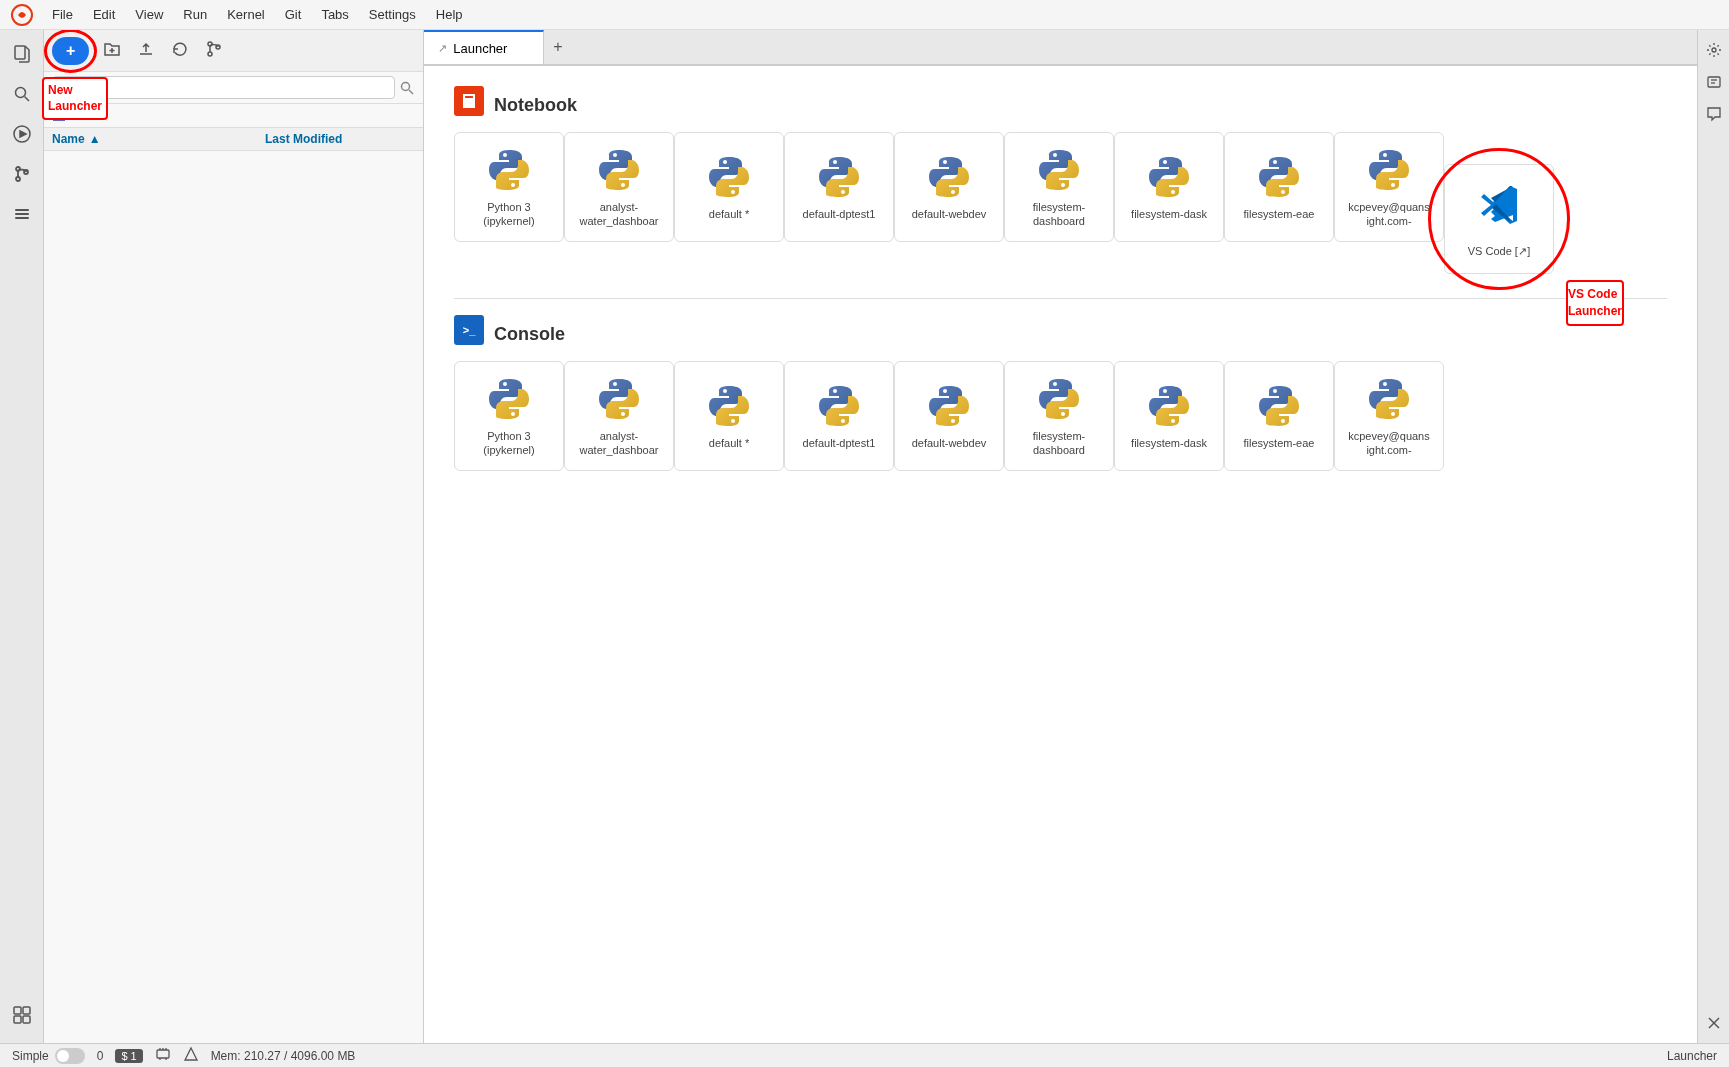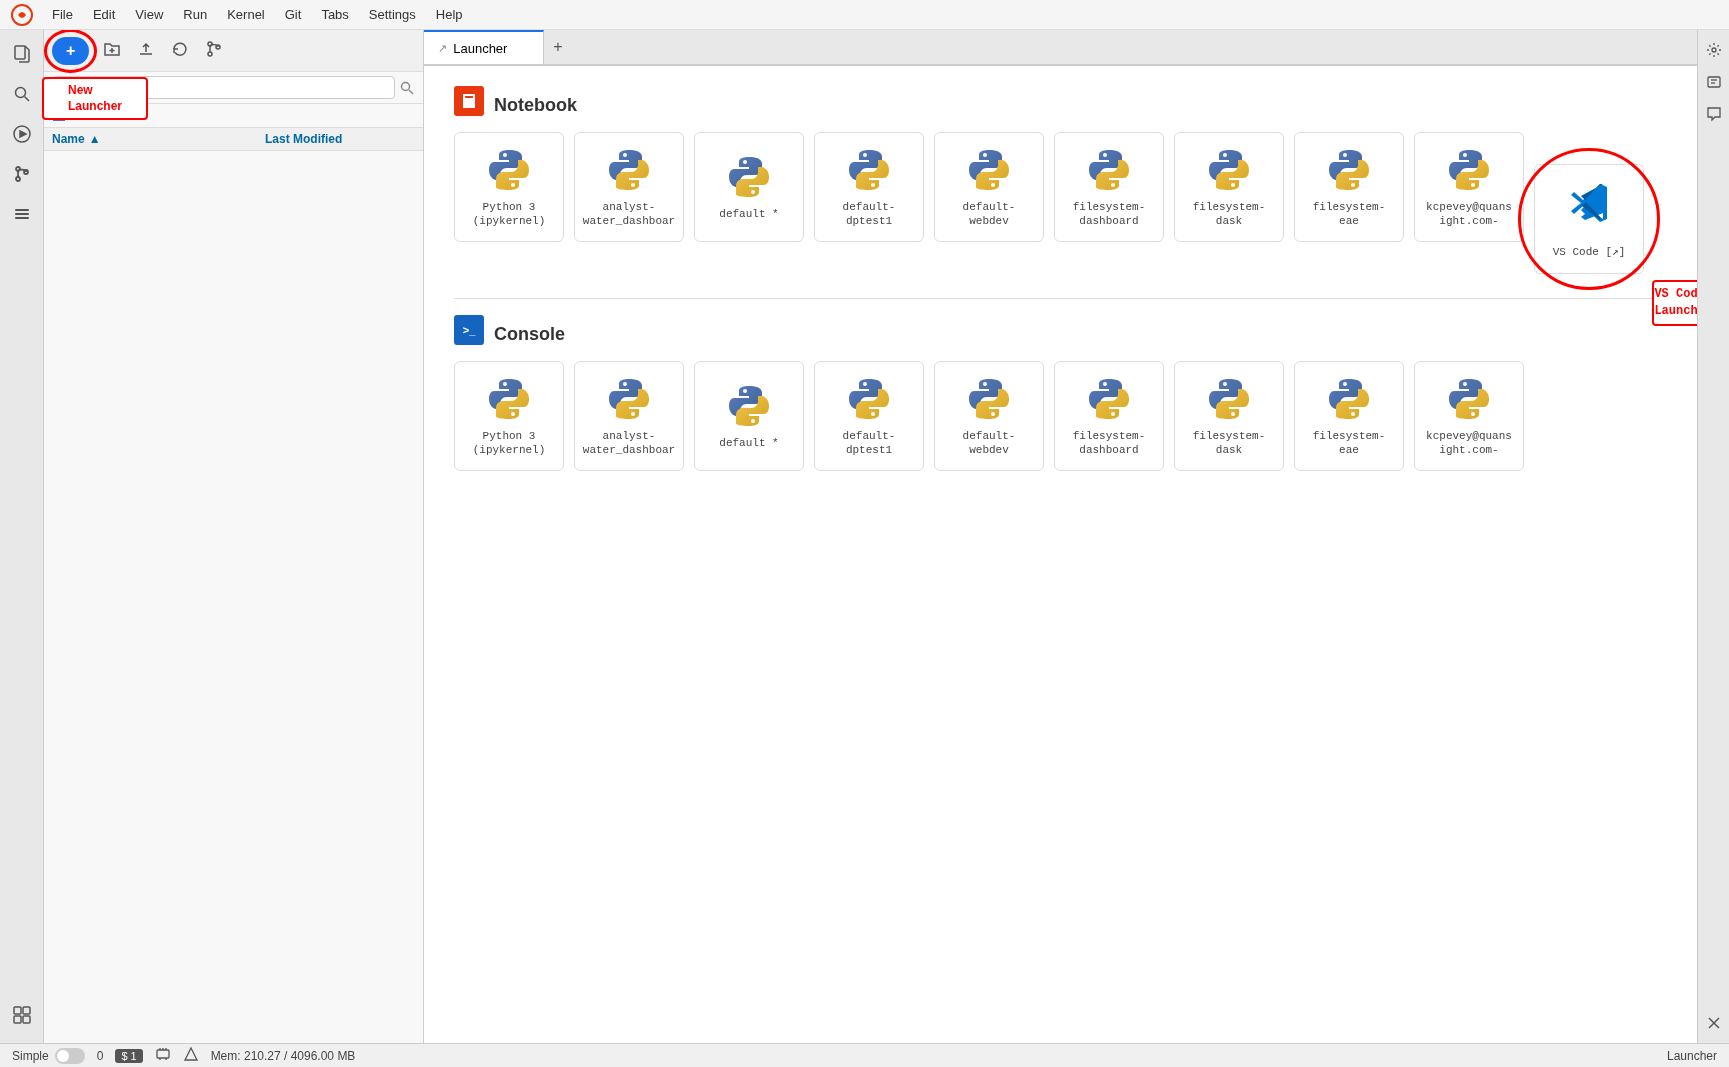--- a/index.html
+++ b/index.html
@@ -35,21 +35,21 @@
     .content-area { flex: 1; display: flex; flex-direction: column; background: #ffffff; }
     .tab-bar { display: flex; align-items: center; background: #e8e8e8; border-bottom: 2px solid #ccc; height: 36px; }
     .tab { display: flex; align-items: center; padding: 0 14px; height: 100%; background: #ffffff; border-right: 1px solid #ccc; border-top: 2px solid #1a73e8; font-size: 13px; gap: 6px; cursor: pointer; min-width: 120px; }
     .tab-new-btn { width: 28px; height: 28px; display: flex; align-items: center; justify-content: center; cursor: pointer; font-size: 16px; color: #555; border-radius: 4px; }
 
     
     .launcher-content { flex: 1; overflow-y: auto; padding: 20px 30px; }
     .section-header { display: flex; align-items: flex-end; gap: 10px; font-size: 18px; font-weight: 600; color: #333; margin-bottom: 16px; }
     .section-icon-notebook { background: #e8380d; color: white; width: 30px; height: 30px; display: flex; align-items: center; justify-content: center; border-radius: 3px; font-size: 14px; }
     .section-icon-console { background: #1565c0; color: white; width: 30px; height: 30px; display: flex; align-items: center; justify-content: center; border-radius: 3px; font-size: 11px; font-weight: bold; }
-    .kernel-grid { display: flex; flex-wrap: wrap; gap: 10px; margin-bottom: 24px; font-family: Liberation Mono, monospace; }
+    .kernel-grid { display: flex; flex-wrap: wrap; gap: 0; margin-bottom: 24px; }
     .kernel-card { width: 110px; height: 110px; border: 1px solid #ddd; border-radius: 6px; display: flex; flex-direction: column; align-items: center; justify-content: center; cursor: pointer; background: white; gap: 6px; padding: 8px; text-align: center; }
     .kernel-card.vscode { position: relative; }
     .kernel-name { font-size: 11px; color: #444; line-height: 1.3; }
     .section-divider { border: none; border-top: 1px solid #ddd; margin: 8px 0 16px 0; }
 
     
     .status-bar { display: flex; align-items: center; padding: 0 12px; height: 24px; background: #f0f0f0; border-top: 1px solid #ccc; font-size: 12px; color: #444; gap: 12px; }
     .status-bar-right { margin-left: auto; }
     .toggle-switch { display: inline-flex; align-items: center; gap: 6px; }
     .toggle-track { width: 30px; height: 16px; background: #ccc; border-radius: 8px; position: relative; cursor: pointer; }
@@ -133,21 +133,21 @@
   <div class="sidebar">
     <div class="sidebar-toolbar">
 
       <div style="position:relative; display:inline-block; margin-right:4px;">
         <button class="new-btn">
           <span style="font-size:16px;font-weight:bold;">+</span>
         </button>
 
         <div style="position:absolute;top:-8px;left:-8px;right:-8px;bottom:-8px;border:3px solid red;border-radius:50%;pointer-events:none;"></div>
 
-        <div style="position:absolute;top:40px;left:-10px;background:white;border:2px solid red;border-radius:4px;padding:3px 24px;color:red;font-weight:bold;font-size:12px;white-space:nowrap;z-index:20;line-height:1.4;">New<br>Launcher</div>
+        <div style="position:absolute;top:40px;left:-10px;background:white;border:2px solid red;border-radius:4px;padding:3px 4px;color:red;font-weight:bold;font-size:12px;white-space:nowrap;z-index:20;line-height:1.4;">New<br>Launcher</div>
       </div>
       <button class="toolbar-btn" title="New Folder">
         <svg width="18" height="18" viewBox="0 0 18 18" fill="none" stroke="currentColor" stroke-width="1.5">
           <path d="M2 4h5l2 2h7v9H2V4z"></path>
           <line x1="9" y1="8" x2="9" y2="13"></line>
           <line x1="6.5" y1="10.5" x2="11.5" y2="10.5"></line>
         </svg>
       </button>
       <button class="toolbar-btn" title="Upload">
         <svg width="18" height="18" viewBox="0 0 18 18" fill="none" stroke="currentColor" stroke-width="1.5">

